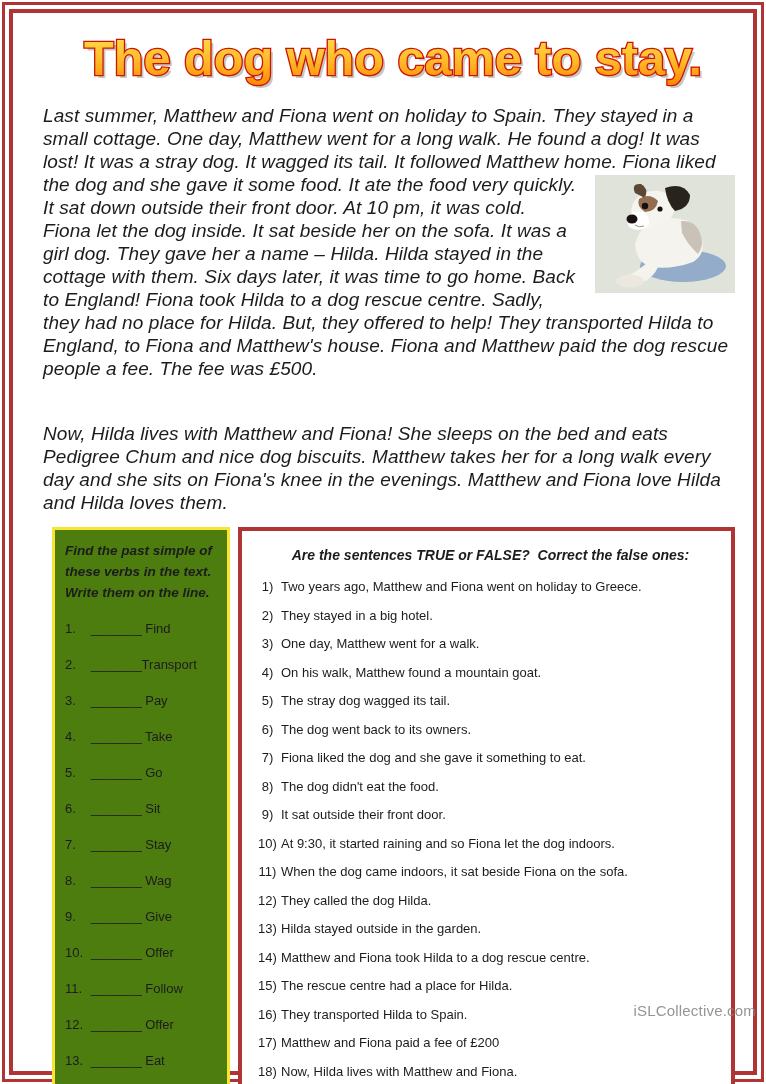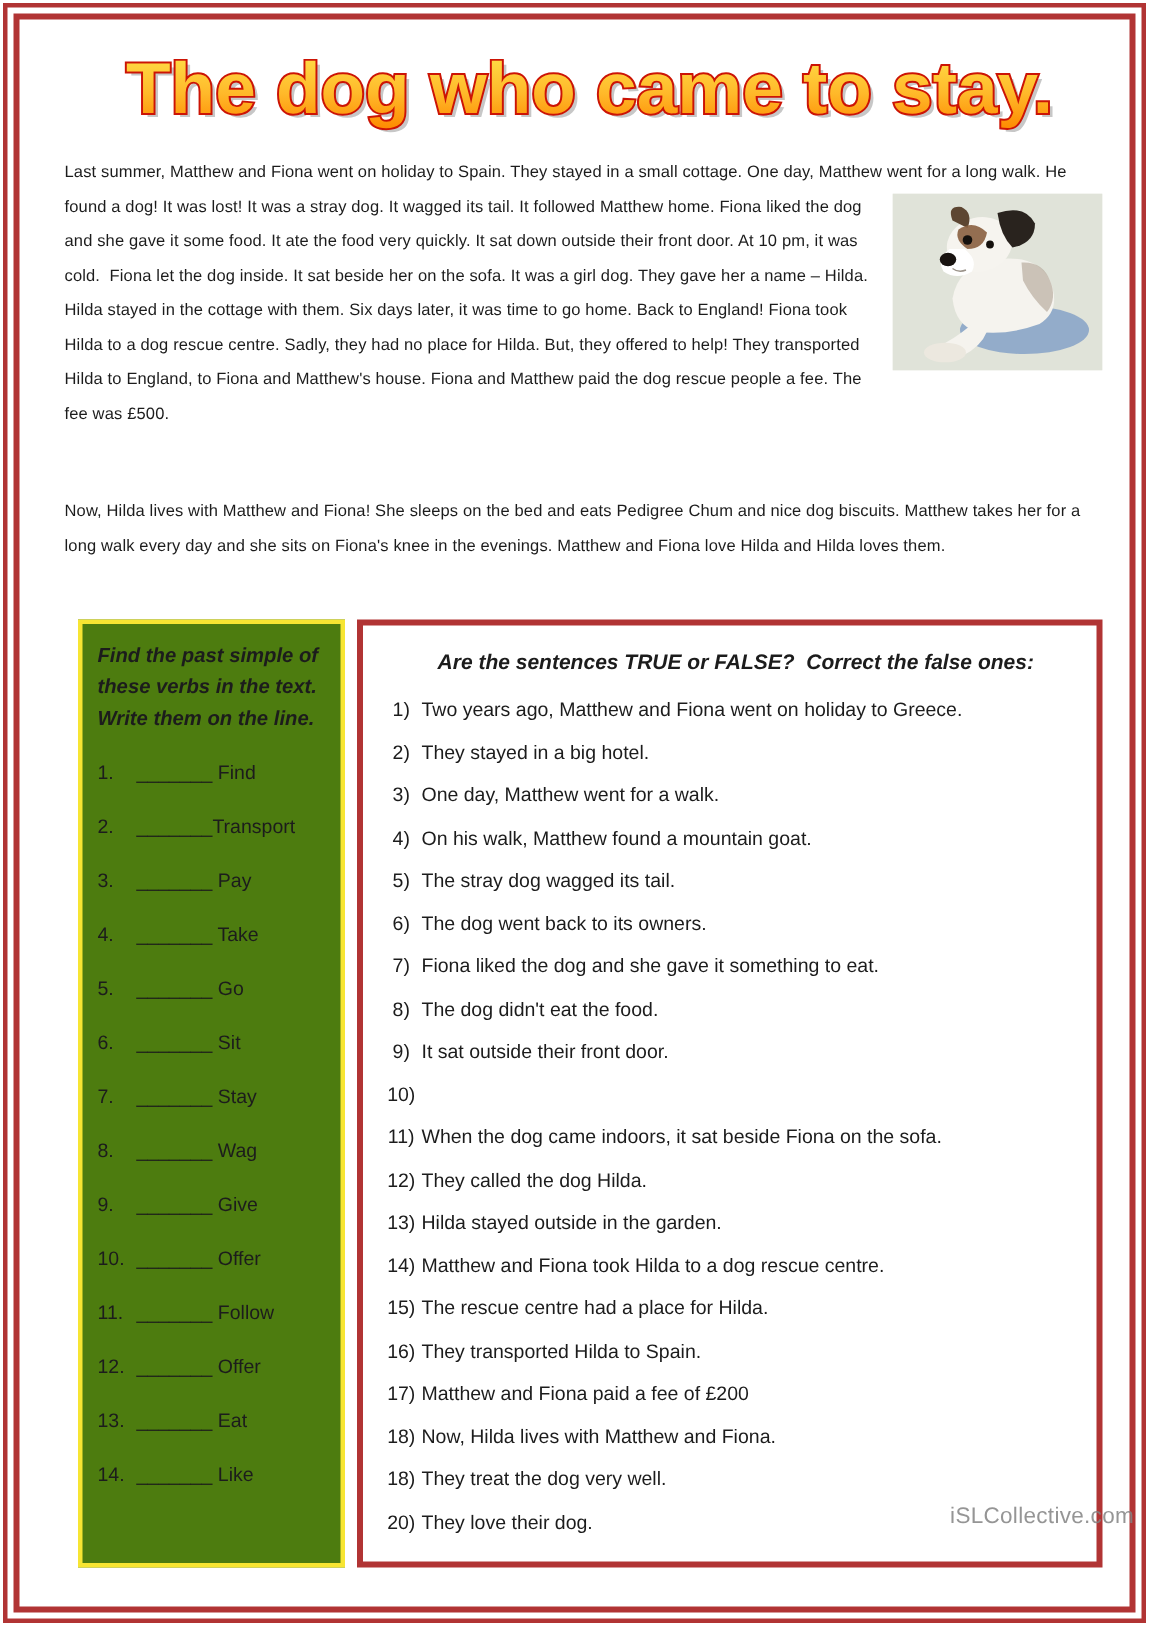--- a/index.html
+++ b/index.html
@@ -30,23 +30,24 @@
   }
   .title-wrap { text-align: center; margin: 2px 0 0 0; }
   .title-svg { display: block; margin: 0 auto; }
   .title-main {
     font-family: "Liberation Sans", sans-serif;
     font-weight: bold;
   }
   .story {
     margin-top: 10px;
     min-height: 296px;
-    font-size: 11px;
+    font-size: 19px;
     line-height: 23px;
     letter-spacing: 0.1px;
+    font-style: italic;
   }
   .story-main span.story-seg { white-space: pre-wrap; }
   .dog-float {
     float: right;
     width: 140px;
     height: 118px;
     margin: 2px 0 8px 14px;
   }
   .dog-float svg { display: block; }
   .story-tail { white-space: pre-wrap; margin-top: 42px; }
@@ -290,20 +291,21 @@
               <span class="ttext">The dog didn't eat the food.</span>
             </div>
 
             <div class="tf-item">
               <span class="tnum">9)</span>
               <span class="ttext">It sat outside their front door.</span>
             </div>
 
             <div class="tf-item">
               <span class="tnum">10)</span>
+              <span class="ttext">At 9:30, it started raining and so Fiona let the dog indoors.</span>
             </div>
 
             <div class="tf-item">
               <span class="tnum">11)</span>
               <span class="ttext">When the dog came indoors, it sat beside Fiona on the sofa.</span>
             </div>
 
             <div class="tf-item">
               <span class="tnum">12)</span>
               <span class="ttext">They called the dog Hilda.</span>

